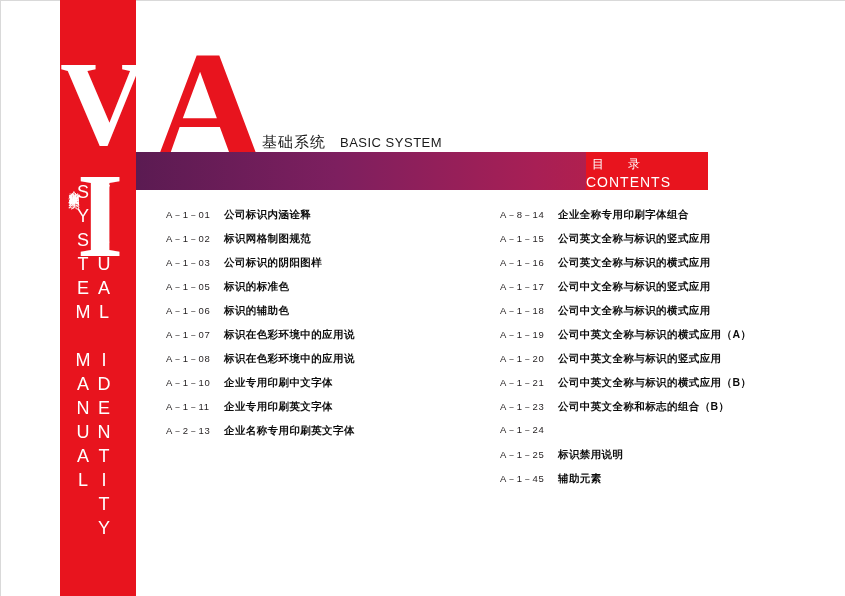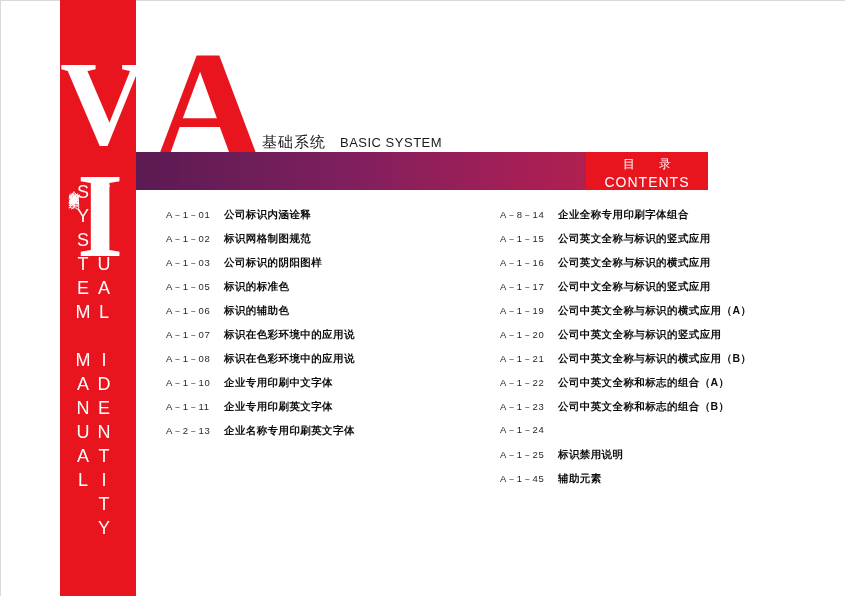--- a/index.html
+++ b/index.html
@@ -105,21 +105,20 @@
     background: linear-gradient(to right, #5b1b52 0%, #7d1f5f 35%, #a81f55 70%, #c4203f 100%);
   }
   .contents-badge {
     position: absolute;
     left: 586px;
     top: 152px;
     width: 122px;
     height: 38px;
     background: #e8141e;
     color: #ffffff;
-    text-align: center;
   }
   .contents-badge .cn {
     display: block;
     font-size: 12px;
     letter-spacing: 6px;
     margin-top: 4px;
     padding-left: 6px;
   }
   .contents-badge .en {
     display: block;
@@ -246,36 +245,36 @@
     </div>
     <div class="toc-row">
       <span class="toc-code">A－1－16</span>
       <span class="toc-label">公司英文全称与标识的横式应用</span>
     </div>
     <div class="toc-row">
       <span class="toc-code">A－1－17</span>
       <span class="toc-label">公司中文全称与标识的竖式应用</span>
     </div>
     <div class="toc-row">
+      <span class="toc-code">A－1－18</span>
+      <span class="toc-label">公司中文全称与标识的横式应用</span>
+    </div>
+    <div class="toc-row">
       <span class="toc-code">A－1－19</span>
       <span class="toc-label">公司中英文全称与标识的横式应用（A）</span>
     </div>
     <div class="toc-row">
       <span class="toc-code">A－1－20</span>
       <span class="toc-label">公司中英文全称与标识的竖式应用</span>
     </div>
     <div class="toc-row">
       <span class="toc-code">A－1－21</span>
       <span class="toc-label">公司中英文全称与标识的横式应用（B）</span>
     </div>
     <div class="toc-row">
-      <span class="toc-code">A－1－22</span>
-      <span class="toc-label">公司中英文全称和标志的组合（A）</span>
-    </div>
-    <div class="toc-row">
       <span class="toc-code">A－1－23</span>
       <span class="toc-label">公司中英文全称和标志的组合（B）</span>
     </div>
     <div class="toc-row">
       <span class="toc-code">A－1－24</span>
     </div>
     <div class="toc-row">
       <span class="toc-code">A－1－25</span>
       <span class="toc-label">标识禁用说明</span>
     </div>

